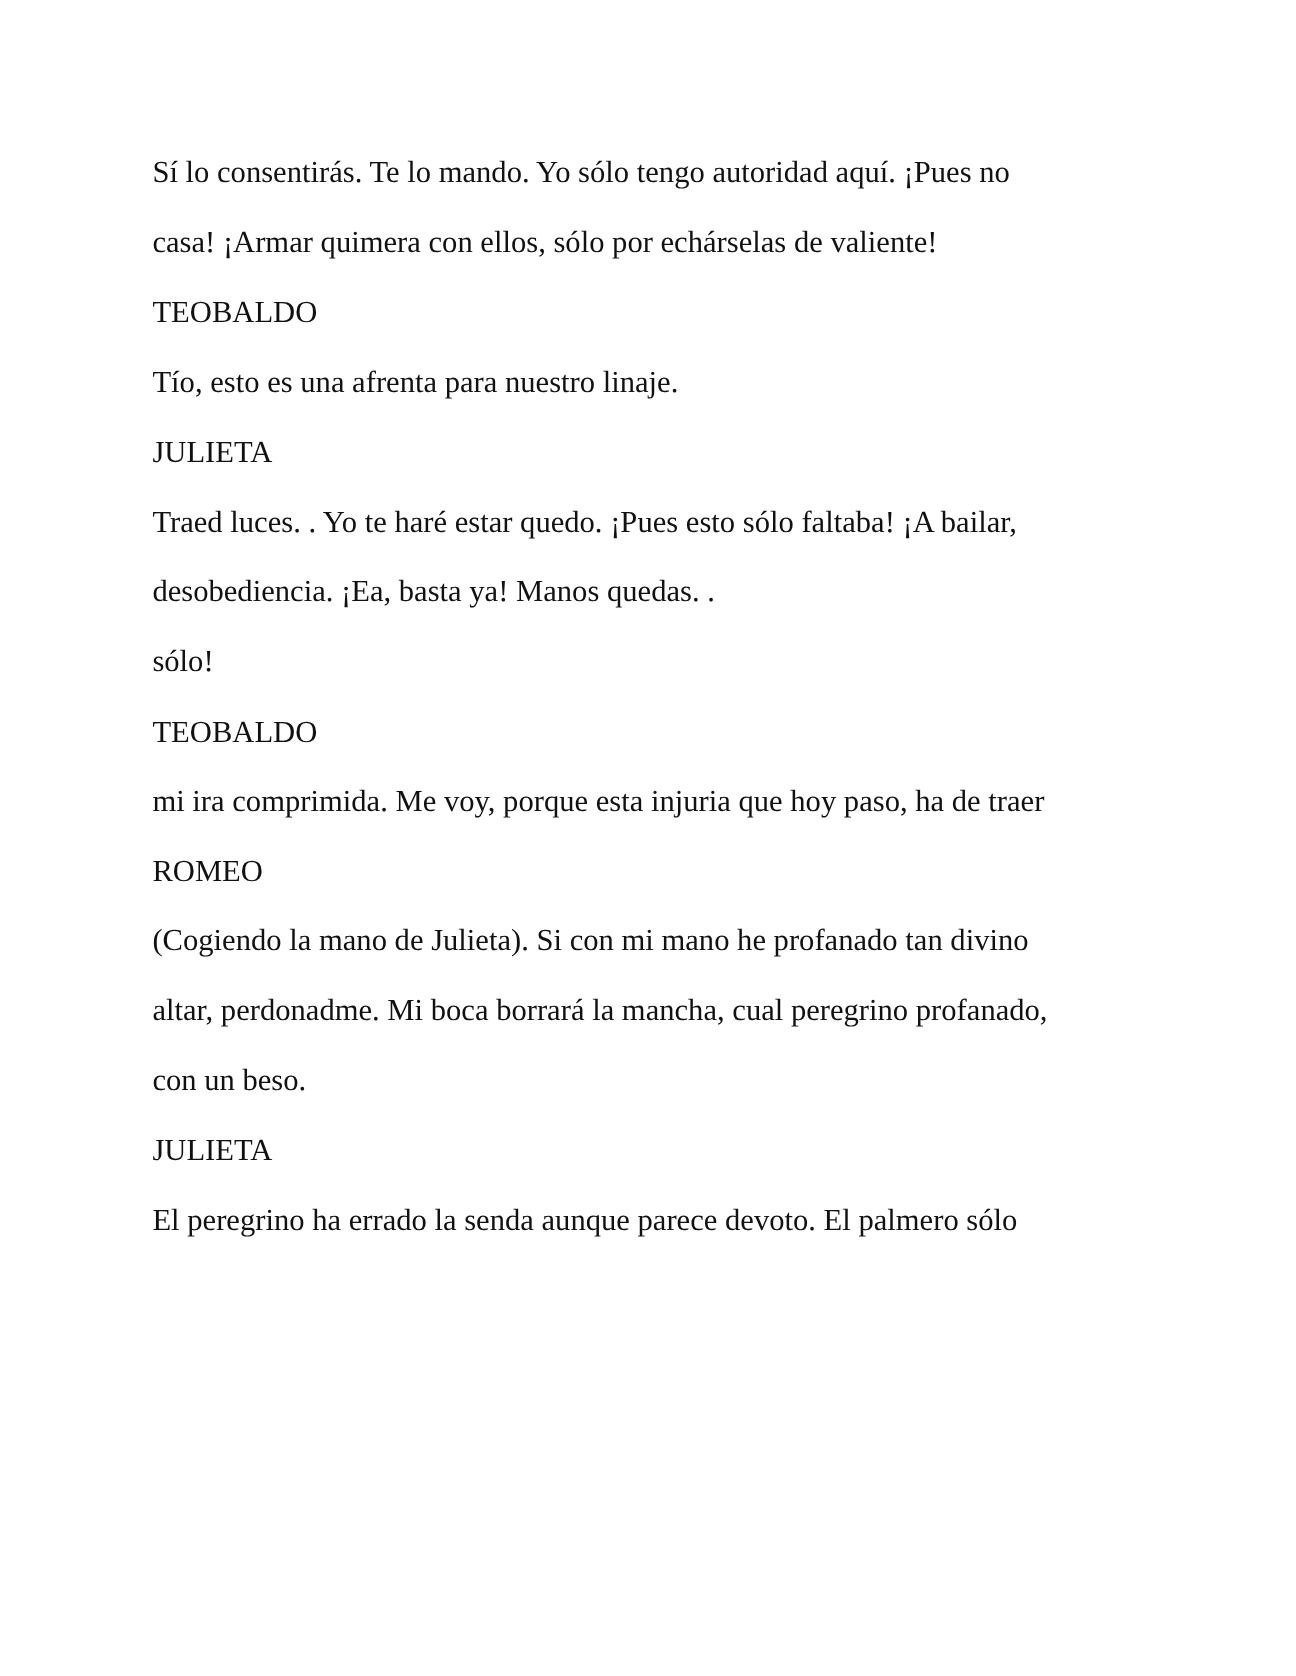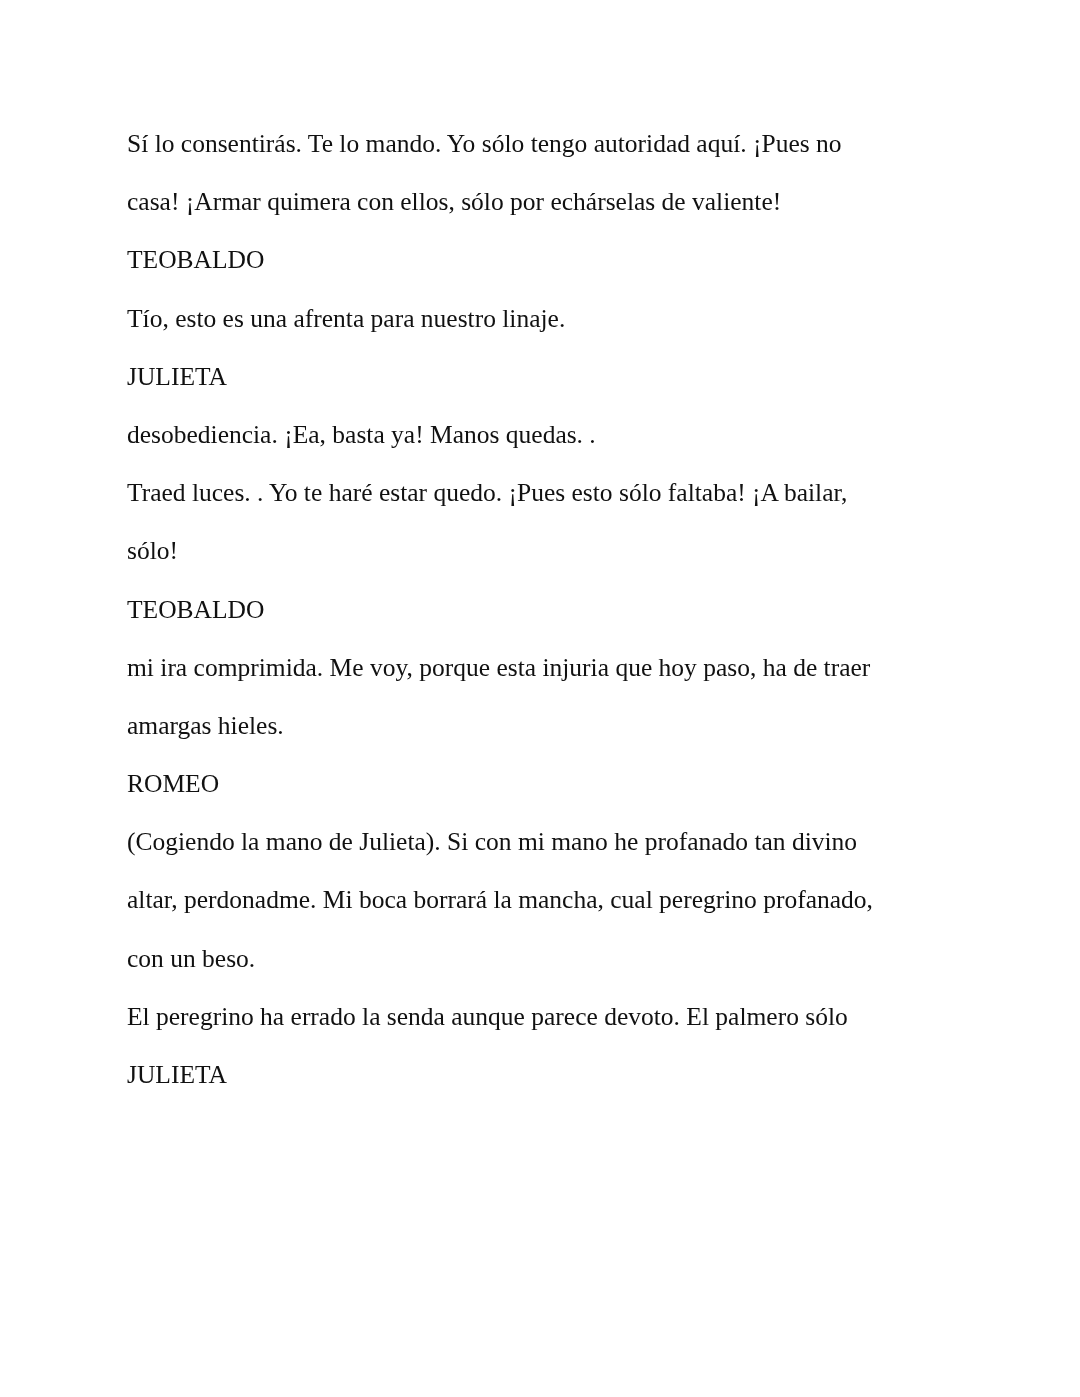--- a/index.html
+++ b/index.html
@@ -13,25 +13,24 @@
   </style>
 </head>
 <body>
 
 <div class="page">
   <div class="line">Sí lo consentirás. Te lo mando. Yo sólo tengo autoridad aquí. ¡Pues no</div>
   <div class="line">casa! ¡Armar quimera con ellos, sólo por echárselas de valiente!</div>
   <div class="line">TEOBALDO</div>
   <div class="line">Tío, esto es una afrenta para nuestro linaje.</div>
   <div class="line">JULIETA</div>
+  <div class="line">Traed luces. . Yo te haré estar quedo. ¡Pues esto sólo faltaba! ¡A bailar,</div>
   <div class="line">desobediencia. ¡Ea, basta ya! Manos quedas. .</div>
-  <div class="line">Traed luces. . Yo te haré estar quedo. ¡Pues esto sólo faltaba! ¡A bailar,</div>
   <div class="line">sólo!</div>
   <div class="line">TEOBALDO</div>
   <div class="line">mi ira comprimida. Me voy, porque esta injuria que hoy paso, ha de traer</div>
-  <div class="line">amargas hieles.</div>
   <div class="line">ROMEO</div>
   <div class="line">(Cogiendo la mano de Julieta). Si con mi mano he profanado tan divino</div>
   <div class="line">altar, perdonadme. Mi boca borrará la mancha, cual peregrino profanado,</div>
   <div class="line">con un beso.</div>
+  <div class="line">JULIETA</div>
   <div class="line">El peregrino ha errado la senda aunque parece devoto. El palmero sólo</div>
-  <div class="line">JULIETA</div>
 </div>
 
 </body></html>

